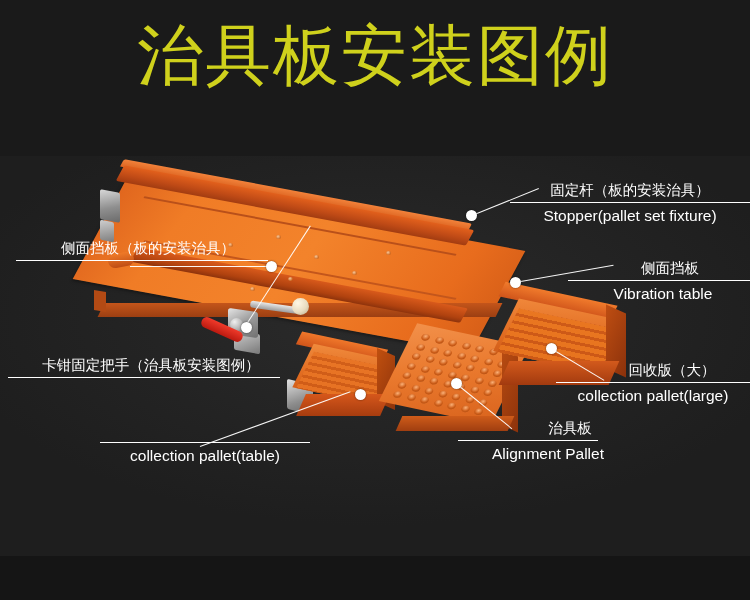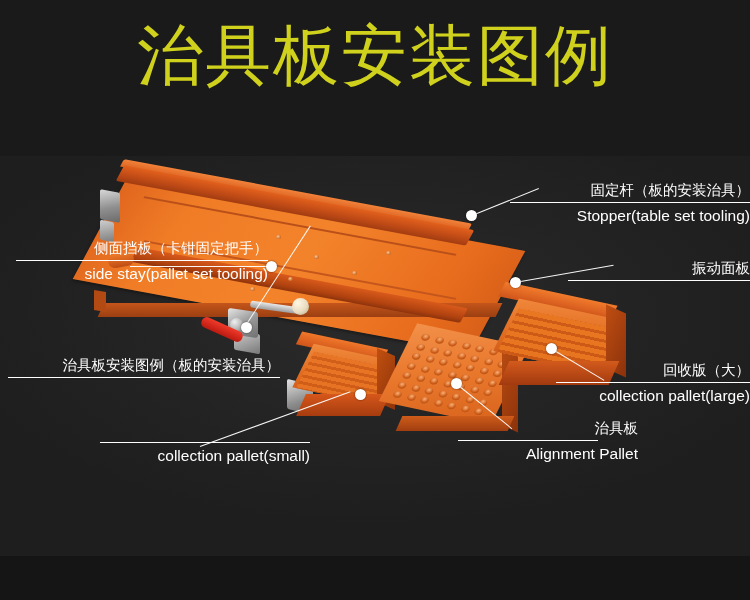--- a/index.html
+++ b/index.html
@@ -42,21 +42,21 @@
   }
 
   
   .label{position:absolute;color:#ffffff;}
   .label .cn{
     font-family:"DejaVu Sans","Liberation Sans",sans-serif;
     font-size:14.5px;line-height:20px;font-weight:400;white-space:nowrap;
   }
   .label .rule{height:1px;background:#ffffff;margin:2px 0 2px 0;}
   .label .en{font-size:15.5px;line-height:21px;white-space:nowrap;font-weight:400;}
-  .label.lalign{text-align:right;}
+  .label.lalign{text-align:center;}
 
   
   .leader{position:absolute;height:1px;background:#ffffff;transform-origin:0 50%;opacity:.95;}
   .dot{
     position:absolute;width:11px;height:11px;border-radius:50%;
     background:#ffffff;box-shadow:0 0 2px rgba(0,0,0,.6);
   }
 
   
   #photo{position:absolute;left:0;top:0;width:750px;height:400px;}
@@ -394,49 +394,49 @@
     <div class="dot" style="left:546px;top:187px;"></div>
     <div class="dot" style="left:451px;top:222px;"></div>
     <div class="dot" style="left:355px;top:233px;"></div>
   </div>
 
   <div id="footer"></div>
 
   <div class="label lalign" style="left:510px;top:180px;width:240px;">
     <div class="cn">固定杆（板的安装治具）</div>
     <div class="rule"></div>
-    <div class="en">Stopper(table set tooling)</div>
+    <div class="en">Stopper(pallet set fixture)</div>
   </div>
 
   <div class="label lalign" style="left:16px;top:238px;width:252px;">
-    <div class="cn" style="padding-left:12px;">侧面挡板（卡钳固定把手）</div>
-    <div class="rule"></div>
-    <div class="en">side stay(pallet set tooling)</div>
+    <div class="cn" style="padding-left:12px;">侧面挡板（板的安装治具）</div>
+    <div class="rule"></div>
   </div>
 
   <div class="label lalign" style="left:568px;top:258px;width:182px;">
-    <div class="cn" style="padding-left:22px;">振动面板</div>
-    <div class="rule"></div>
+    <div class="cn" style="padding-left:22px;">侧面挡板</div>
+    <div class="rule"></div>
+    <div class="en" style="padding-left:8px;">Vibration table</div>
   </div>
 
   <div class="label lalign" style="left:8px;top:355px;width:272px;">
-    <div class="cn" style="padding-left:14px;">治具板安装图例（板的安装治具）</div>
+    <div class="cn" style="padding-left:14px;">卡钳固定把手（治具板安装图例）</div>
     <div class="rule"></div>
   </div>
 
   <div class="label lalign" style="left:458px;top:418px;width:180px;">
     <div class="cn" style="padding-left:44px;">治具板</div>
     <div class="rule" style="width:140px;"></div>
     <div class="en">Alignment Pallet</div>
   </div>
 
   <div class="label lalign" style="left:556px;top:360px;width:194px;">
     <div class="cn" style="padding-left:38px;">回收版（大）</div>
     <div class="rule"></div>
     <div class="en">collection pallet(large)</div>
   </div>
 
   <div class="label lalign" style="left:100px;top:440px;width:210px;">
     <div class="rule"></div>
-    <div class="en">collection pallet(small)</div>
+    <div class="en">collection pallet(table)</div>
   </div>
 
 </div>
 
 </body></html>

